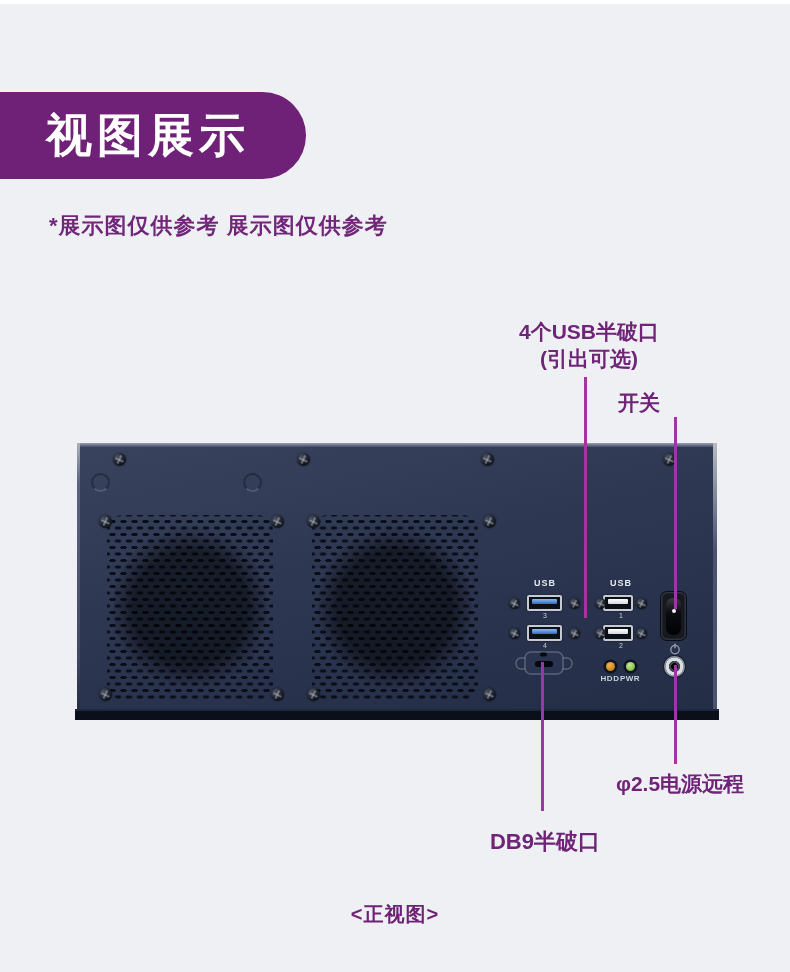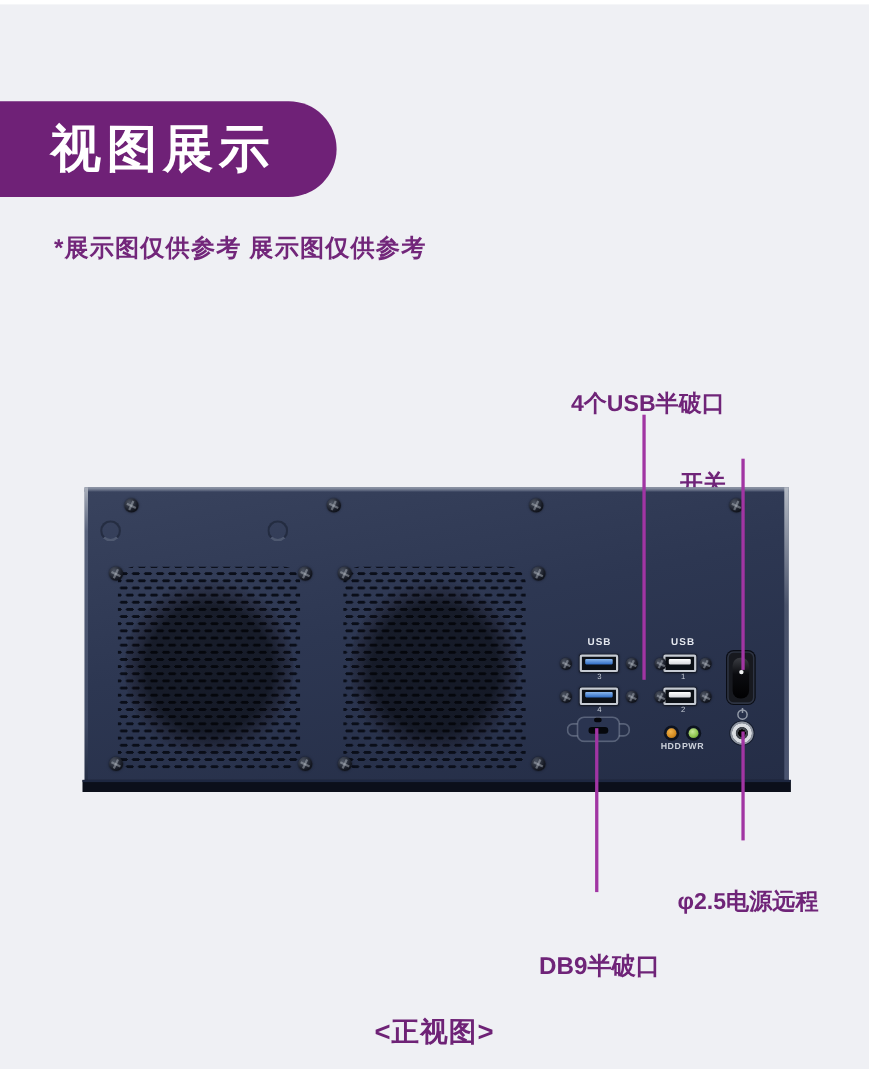--- a/index.html
+++ b/index.html
@@ -18,26 +18,26 @@
     background:#6f2177;border-radius:0 46px 46px 0;
     color:#ffffff;font-size:46px;font-weight:bold;
     line-height:87px;padding-left:46px;letter-spacing:5px;
     box-sizing:border-box;
   }
   .disclaimer{
     left:49px;top:211px;font-size:22px;font-weight:600;color:#72267a;letter-spacing:1px;
   }
 
   
-  .note{color:#6f2478;font-weight:600;text-align:center;margin-top:36px;}
+  .note{color:#6f2478;font-weight:600;text-align:center;}
   .note-usb{left:489px;top:318px;width:200px;font-size:21px;line-height:27px;}
   .note-switch{left:603px;top:389px;width:72px;font-size:21px;}
   .note-db9{left:445px;top:827px;width:200px;font-size:22px;}
   .note-remote{left:578px;top:772px;width:204px;font-size:21px;line-height:24px;}
-  .caption{left:0;top:901px;width:790px;text-align:center;font-size:25px;font-weight:bold;color:#6e2276;letter-spacing:1px;margin-top:20px;}
+  .caption{left:0;top:901px;width:790px;text-align:center;font-size:20px;font-weight:bold;color:#6e2276;letter-spacing:1px;}
 
   .leader{width:3px;background:#a135a3;z-index:6;}
 
   
   .chassis{left:77px;top:443px;width:644px;height:277px;z-index:1;}
   .chassis-face{
     left:0;top:0;width:640px;height:268px;
     background:linear-gradient(168deg,#39435e 0%,#2d3752 45%,#242d46 100%);
   }
   .chassis-face::before{content:"";position:absolute;left:0;top:0;right:0;height:4px;
@@ -101,20 +101,21 @@
 <div class="abs top-strip"></div>
 
 <div class="abs banner">
   <span>视图展示</span>
 </div>
 
 <div class="abs disclaimer">*展示图仅供参考 展示图仅供参考</div>
 
 <div class="abs note note-usb">
   <div>4个USB半破口</div>
+  <div>(引出可选)</div>
 </div>
 <div class="abs note note-switch">开关</div>
 <div class="abs note note-db9">DB9半破口</div>
 <div class="abs note note-remote">
   <div>φ2.5电源远程</div>
 </div>
 
 <div class="abs leader" style="left:584px;top:377px;height:241px;"></div>
 <div class="abs leader" style="left:674px;top:417px;height:192px;"></div>
 <div class="abs leader" style="left:541px;top:662px;height:149px;"></div>

